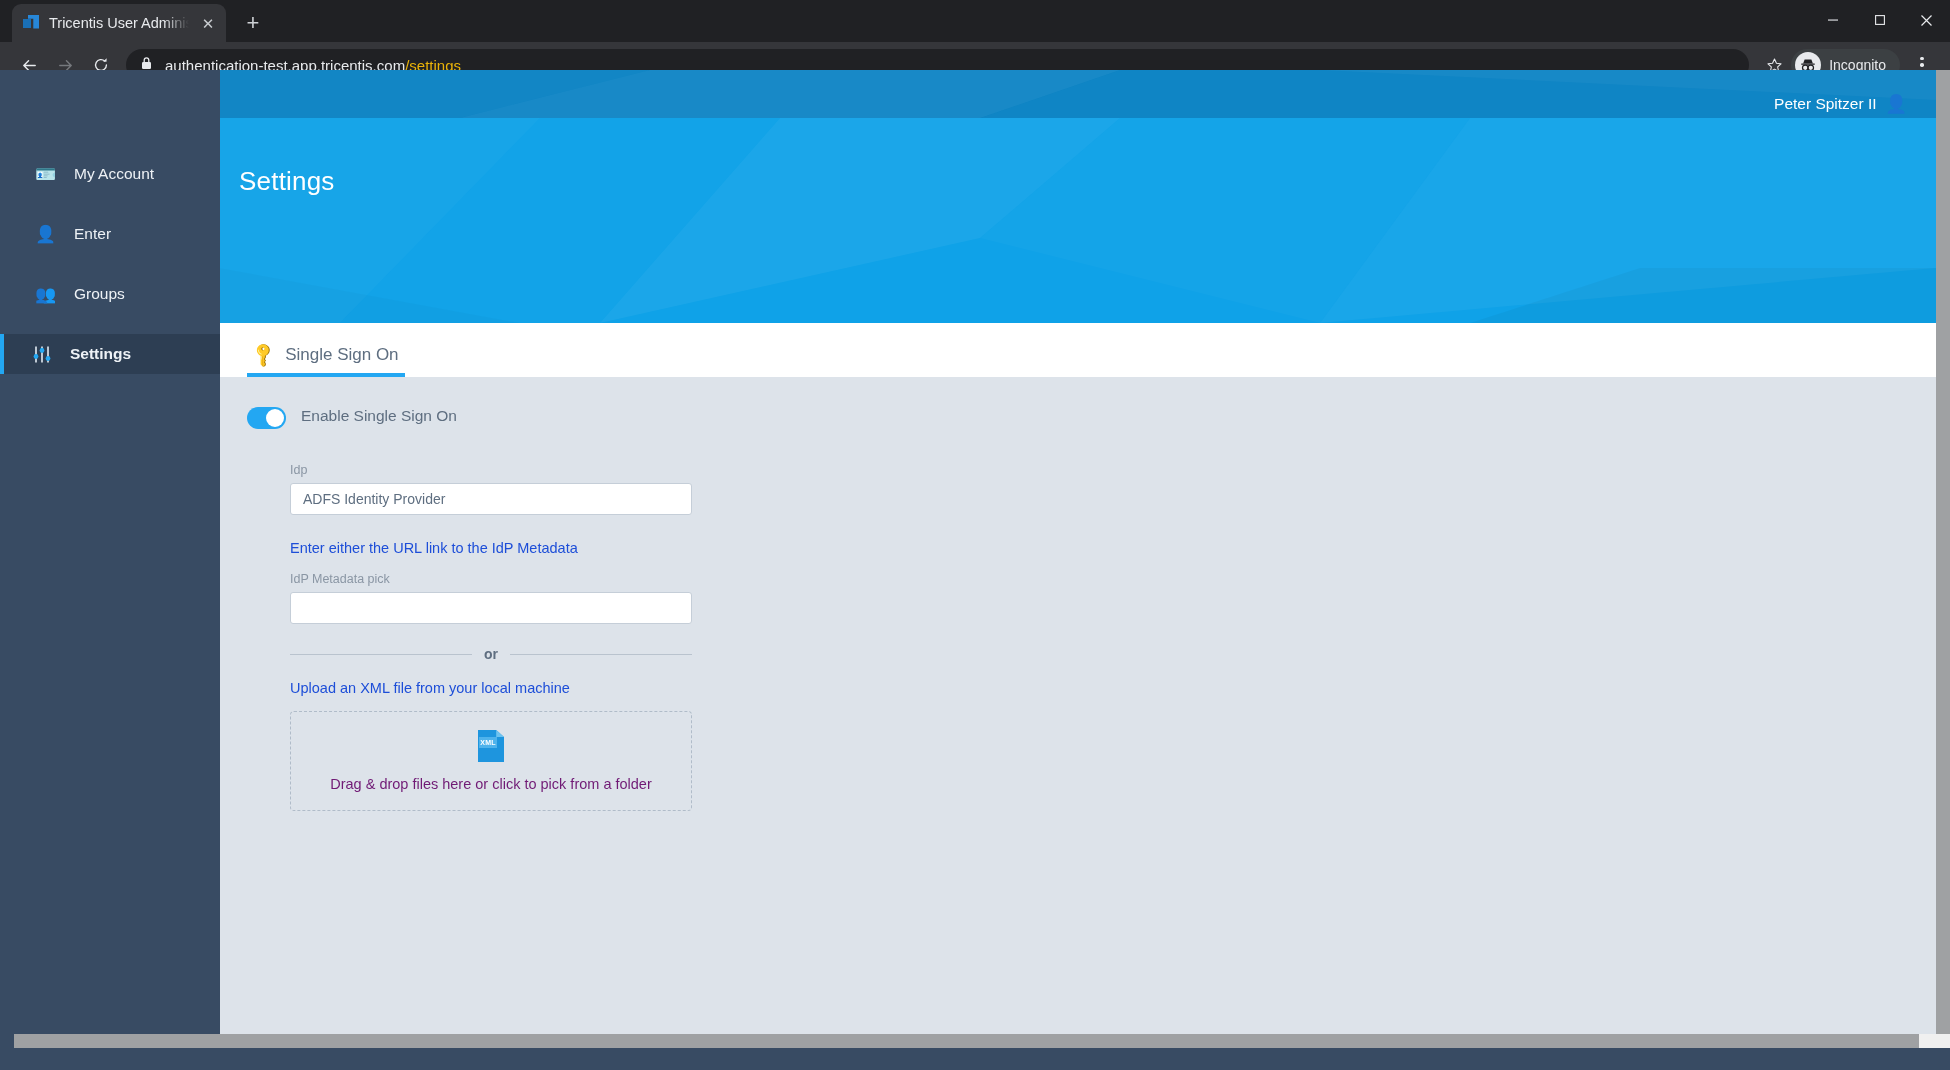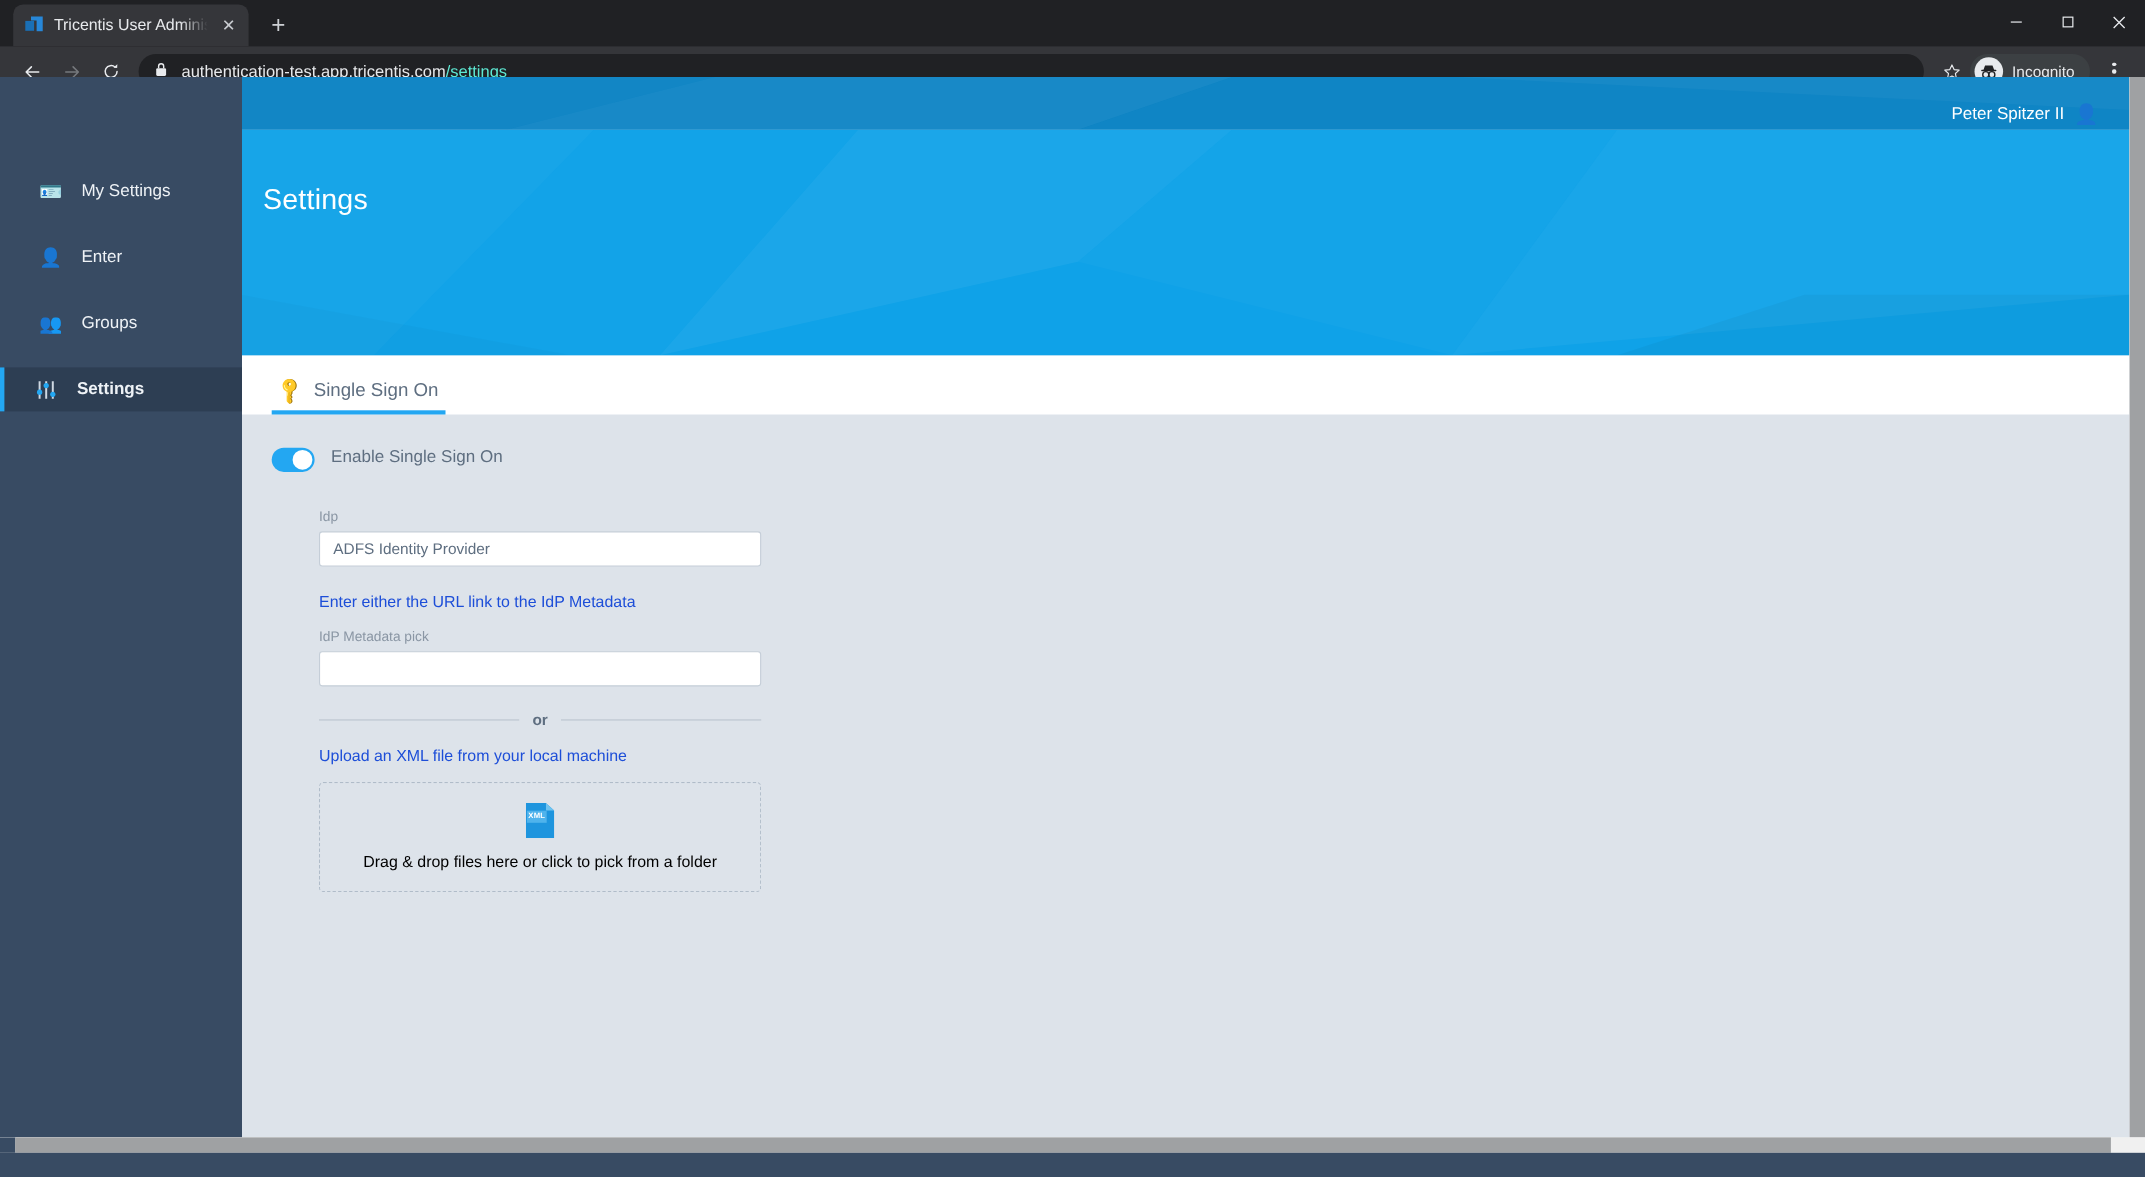--- a/index.html
+++ b/index.html
@@ -76,21 +76,21 @@
   .omnibox {
     flex:1; height:32px; background:#202124;
     border-radius:16px; margin:0 8px 0 6px;
     display:flex; align-items:center; padding:0 14px; gap:12px;
     min-width:0;
   }
   .omni-url {
     font-size:15px; color:#e8eaed; white-space:nowrap;
     overflow:hidden; text-overflow:ellipsis;
   }
-  .omni-url .path { color:#5eead4; }
+  .omni-url .path { color:#eab308; }
   .star-btn {
     width:30px; height:30px; display:flex; align-items:center; justify-content:center;
     color:#e8eaed; flex:0 0 30px;
   }
   .incognito-chip {
     display:flex; align-items:center; gap:8px;
     height:32px; padding:0 14px 0 4px; border-radius:16px;
     background:#3c4043; color:#e8eaed; font-size:14px; flex:0 0 auto;
   }
   .incognito-avatar {
@@ -235,21 +235,21 @@
     position:absolute; right:0; top:0; width:30%; height:22%;
     background:#6ec3f0;
     clip-path:polygon(0 0, 100% 100%, 0 100%);
   }
   .xml-icon .txt {
     position:absolute; left:1px; top:7px; width:18px; height:11px;
     background:#4fb3ec; color:#ffffff; font-size:7px; font-weight:bold;
     display:flex; align-items:center; justify-content:center;
     letter-spacing:.2px;
   }
-  .dz-text { color:#000000; font-size:14.5px; }
+  .dz-text { color:#701a75; font-size:14.5px; }
 
   
   .vscroll {
     position:absolute; right:0; top:0; width:14px; height:964px; background:#f0f0f0;
   }
   .vscroll .thumb {
     position:absolute; left:0; top:0; width:14px; height:964px; background:#9fa1a3;
   }
   .hscroll {
     position:absolute; left:0; bottom:22px; width:1950px; height:14px; background:#f0f0f0;
@@ -349,21 +349,21 @@
         <i></i>
       </div>
   </div>
 
   <div class="viewport">
 
     <div class="sidebar">
       <div class="nav">
         <div class="navitem">
           <span class="ico">🪪</span>
-          <span class="lbl">My Settings</span>
+          <span class="lbl">My Account</span>
         </div>
         <div class="navitem">
           <span class="ico">👤</span>
           <span class="lbl">Enter</span>
         </div>
         <div class="navitem">
           <span class="ico">👥</span>
           <span class="lbl">Groups</span>
         </div>
         <div class="navitem active">

